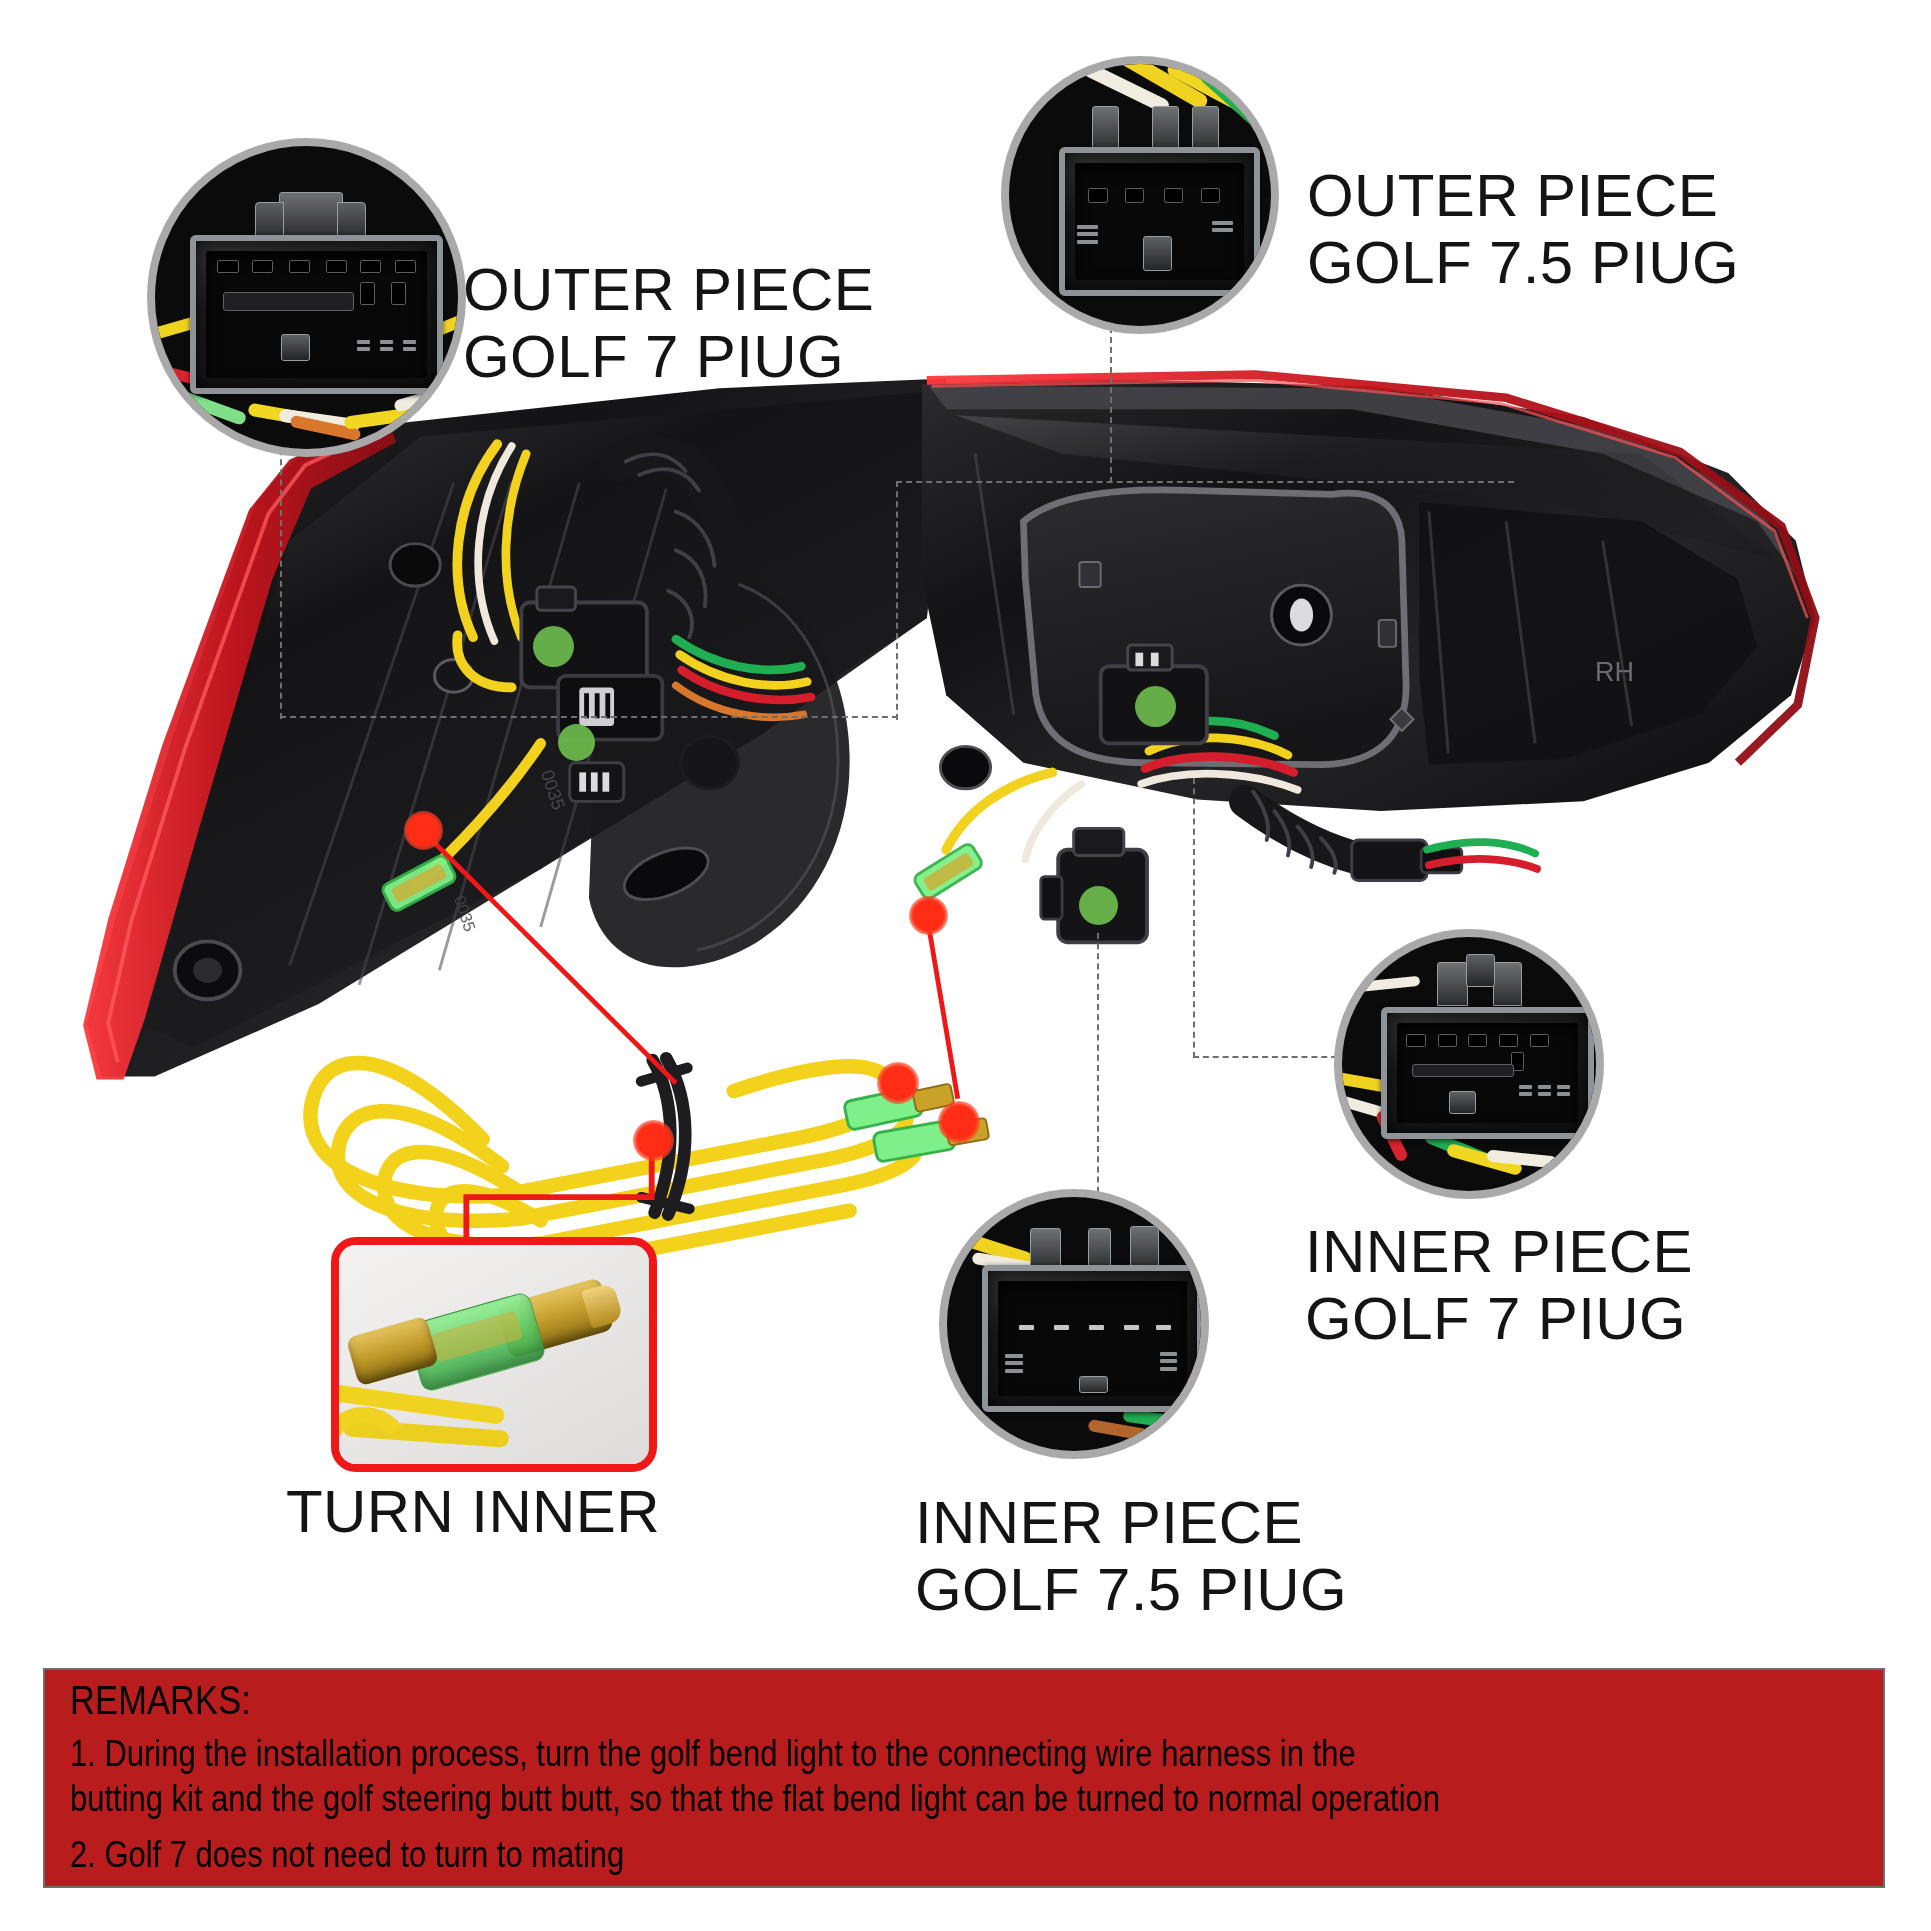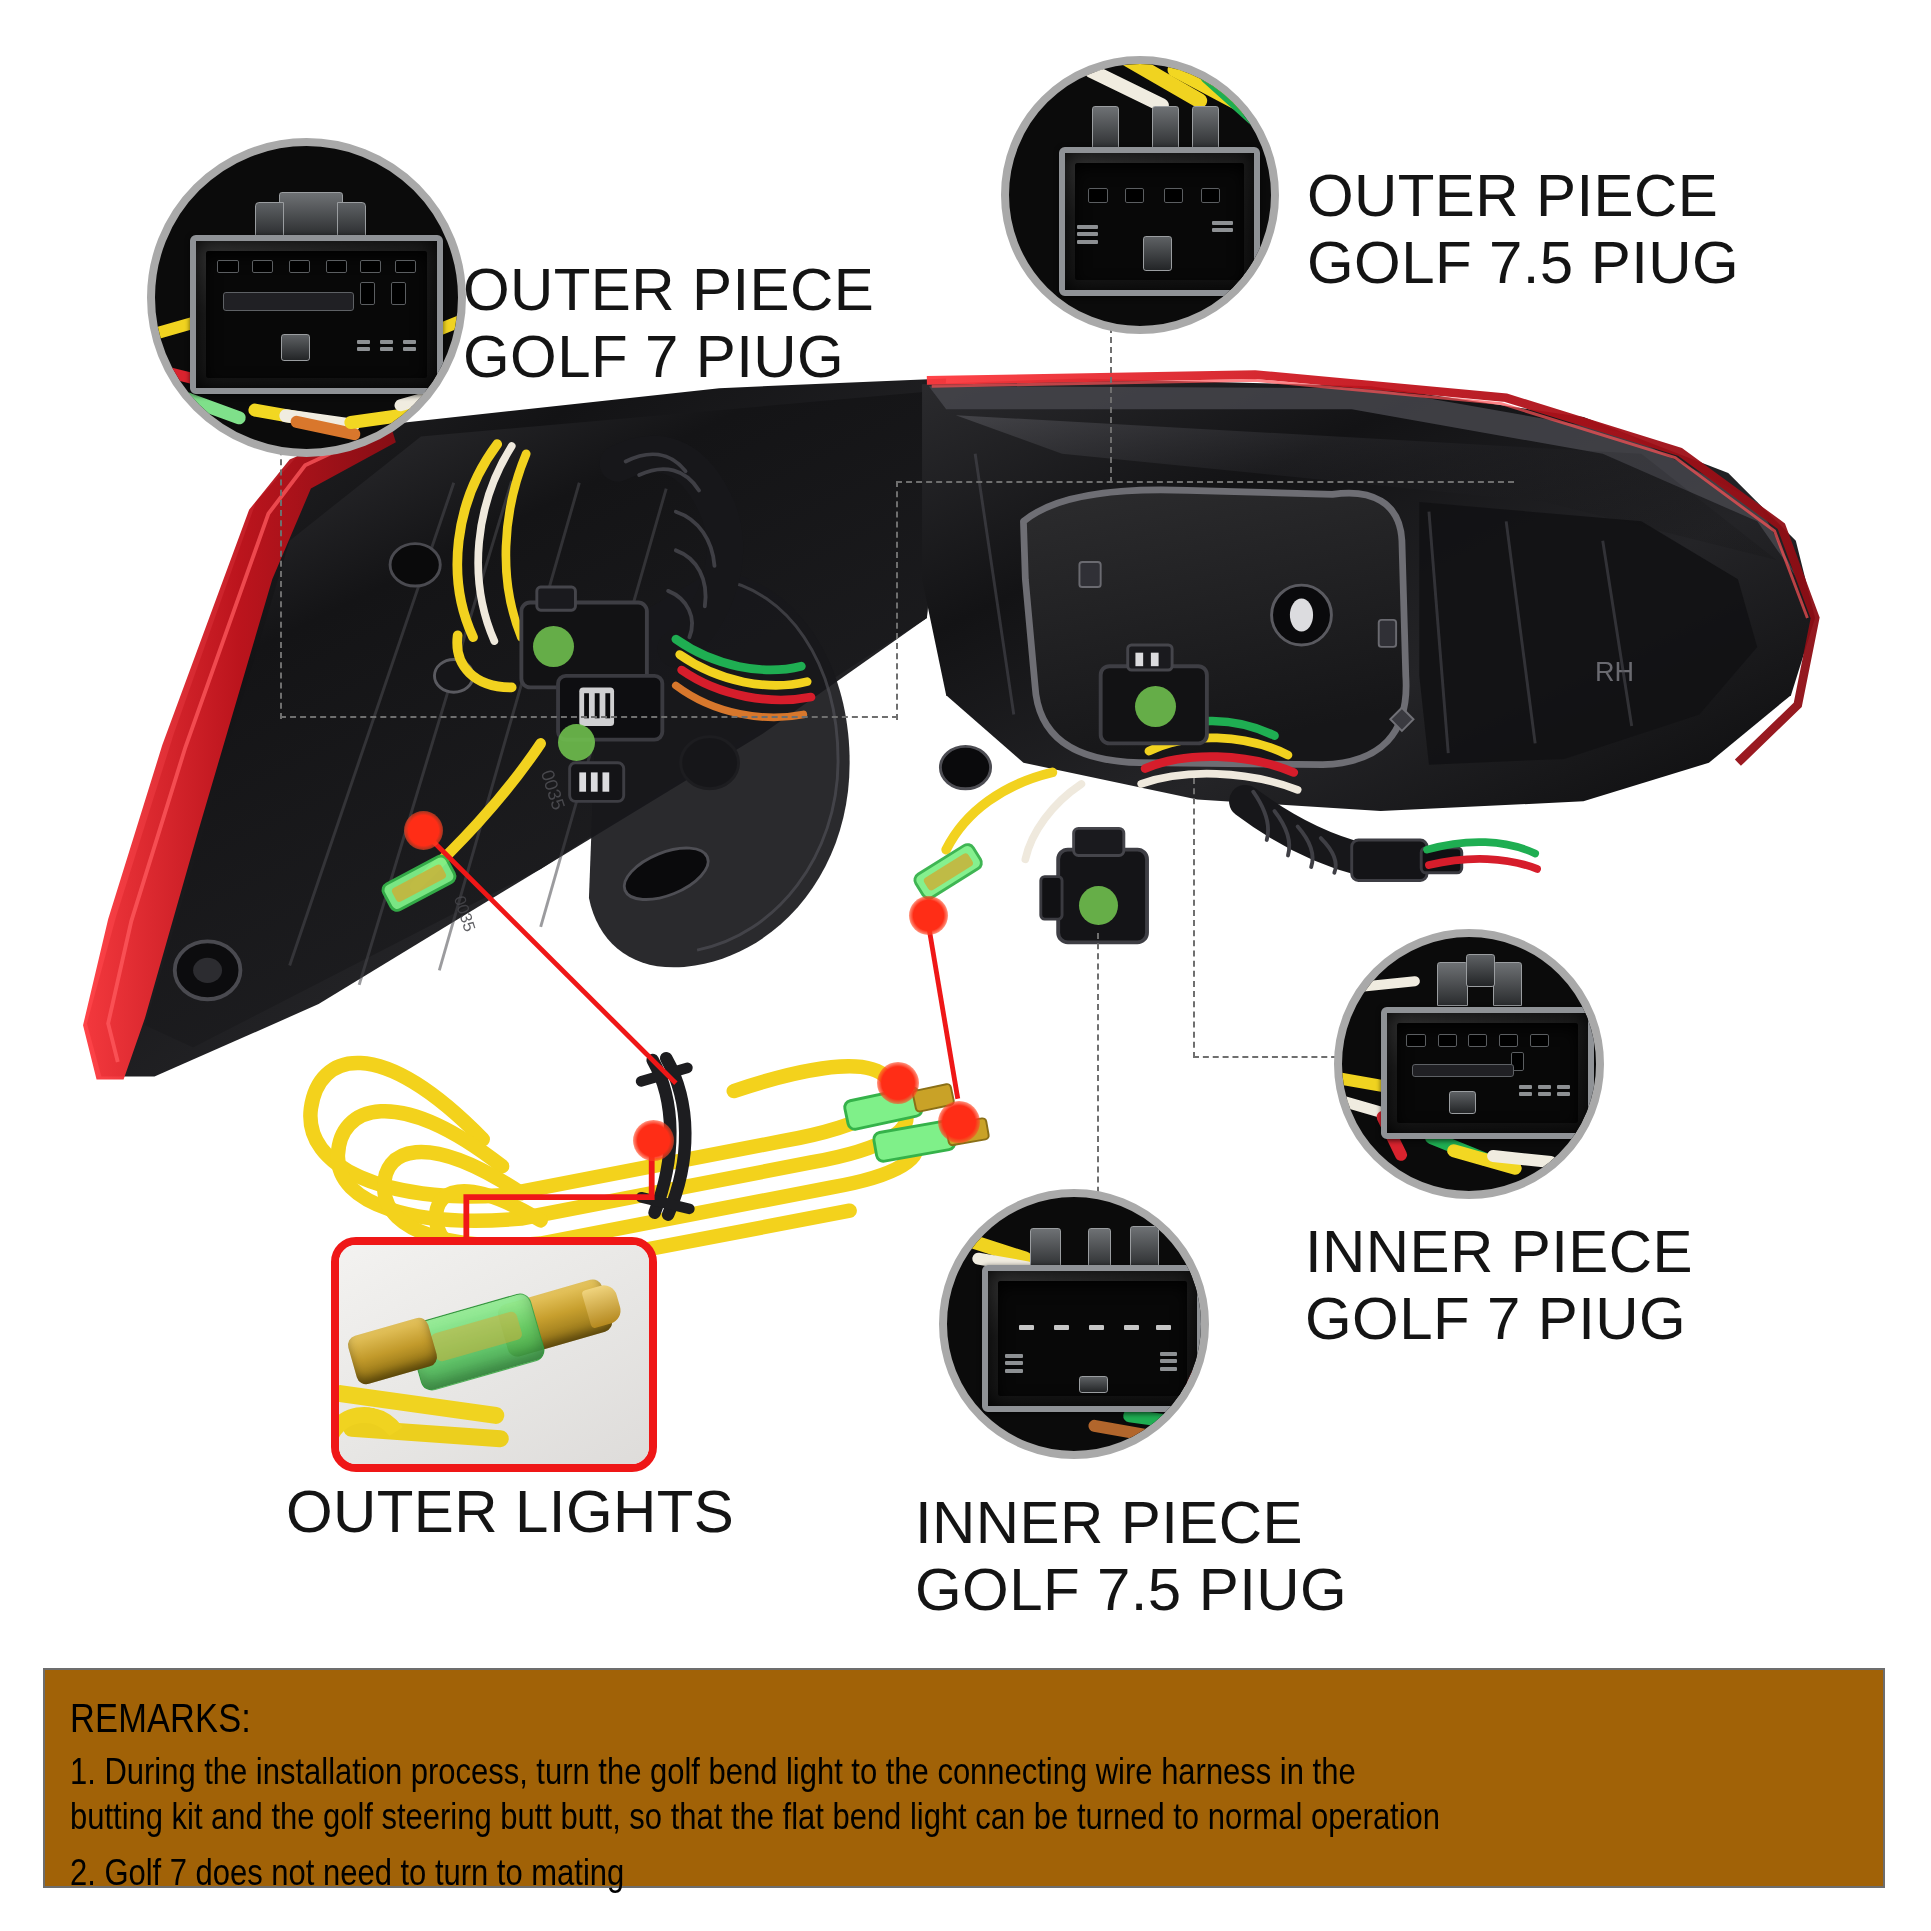--- a/index.html
+++ b/index.html
@@ -73,23 +73,23 @@
   .reddot{
     position:absolute;border-radius:50%;
     background:radial-gradient(circle at 50% 50%, #ff2d16 0%, #ff2d16 55%, rgba(255,80,40,.55) 72%, rgba(255,100,50,0) 100%);
   }
 
   
   .remarks{
     position:absolute;
     left:43px;top:1668px;width:1842px;height:220px;
     border:2.9px solid #6d6d6d;
-    background:#a16207;
+    background:#b91c1c;
     box-sizing:border-box;
-    padding:26px 25px 0 25px;
+    padding:8px 25px 0 25px;
   }
   .remarks .rtitle{
     font-family:"Liberation Sans Narrow","Liberation Sans","DejaVu Sans",sans-serif;
     font-size:40px;color:#000;letter-spacing:0.2px;margin:0 0 7.7px 0;
     transform:scaleX(.86);transform-origin:left center;
   }
   .remarks .rline{
     font-family:"Liberation Sans Narrow","Liberation Sans","DejaVu Sans",sans-serif;
     font-size:36px;color:#000;line-height:1.27;margin:0;letter-spacing:0;
     transform:scaleX(.86);transform-origin:left center;
@@ -528,21 +528,21 @@
                   transform:rotate(-16deg);box-shadow:inset 0 -5.8px 9.7px rgba(0,0,0,.35);"></div>
 
       <div style="position:absolute;left:-7.7px;top:151px;width:174px;height:17.4px;border-radius:19.3px;
                   background:#f0d320;transform:rotate(8deg);"></div>
       <div style="position:absolute;left:3.9px;top:180px;width:166px;height:17.4px;border-radius:19.3px;
                   background:#eccf1e;transform:rotate(4deg);"></div>
       <div style="position:absolute;left:-19.3px;top:162px;width:58px;height:54px;border-radius:50%;
                   border:16.4px solid #f0d320;border-right-color:transparent;transform:rotate(12deg);"></div>
     </div>
   </div>
-  <div class="label" style="left:286px;top:1478px;font-size:60px;"><span>OUTER LIGHTS</span><br></div>
+  <div class="label" style="left:286px;top:1478px;font-size:60px;"><span>TURN INNER</span><br></div>
 
   <div class="remarks">
     <p class="rtitle">REMARKS:</p>
     <p class="rline">1. During the installation process, turn the golf bend light to the connecting wire harness in the</p>
     <p class="rline">butting kit and the golf steering butt butt, so that the flat bend light can be turned to normal operation</p>
     <p class="rline" style="margin-top:9.7px;">2. Golf 7 does not need to turn to mating</p>
   </div>
 
 </div>
 

